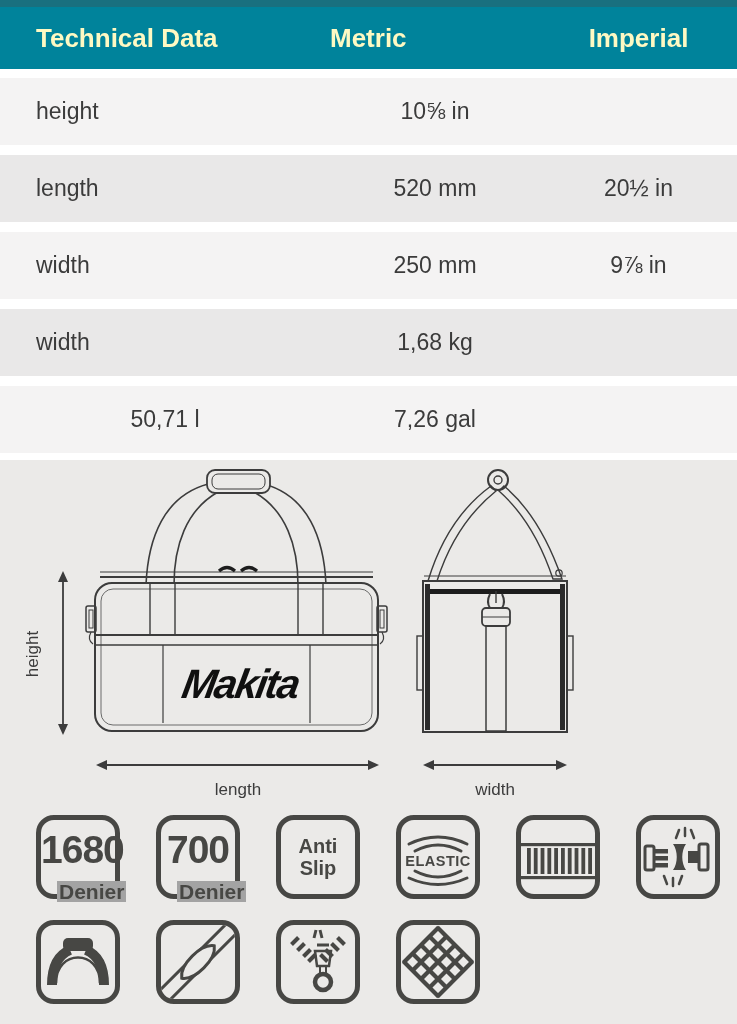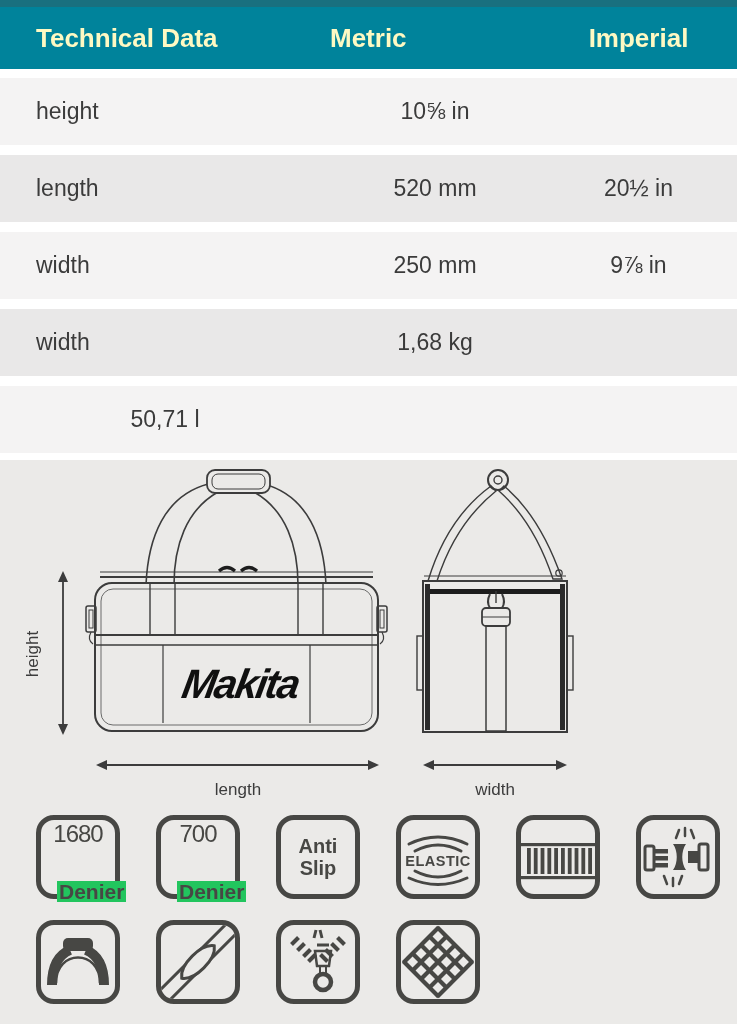--- a/index.html
+++ b/index.html
@@ -32,26 +32,26 @@
     position:absolute;left:0;top:460px;width:737px;height:564px;background:#ebeae8;
   }
   .diagram svg.drawing{position:absolute;left:0;top:0;}
   
   .ficon{
     position:absolute;width:84px;height:84px;box-sizing:border-box;
     border:5px solid #474744;border-radius:18px;color:#474744;overflow:visible;
   }
   .ficon.clip{overflow:hidden;}
   .ficon .big{
-    display:block;text-align:center;font-weight:normal;font-size:24px;
-    letter-spacing:-1px;margin-top:0;
+    display:block;text-align:center;font-weight:bold;font-size:39px;
+    letter-spacing:-1px;margin-top:8px;
   }
   .ficon .denier{
     position:absolute;left:16px;bottom:-8px;font-weight:bold;font-size:21px;
-    background:#22c55e;padding:0 2px;white-space:nowrap;line-height:1;margin-top:13px;
+    background:#a3a3a3;padding:0 2px;white-space:nowrap;line-height:1;margin-top:13px;
   }
   .ficon .two-line{
     height:100%;display:flex;flex-direction:column;justify-content:center;
     align-items:center;font-weight:bold;font-size:20px;line-height:1.1;
   }
   .ficon svg{display:block;}
 </style>
 </head>
 <body>
 
@@ -77,20 +77,21 @@
     <div class="c1">width</div>
     <div class="c2">250 mm</div>
     <div class="c3">9⅞ in</div>
   </div>
   <div class="trow">
     <div class="c1">width</div>
     <div class="c2">1,68 kg</div>
   </div>
   <div class="trow">
     <div class="c2">50,71 l</div>
+    <div class="c3">7,26 gal</div>
   </div>
 </div>
 
 <div class="diagram">
 
   <svg class="drawing" width="737" height="345" viewBox="0 0 737 345">
     <g stroke="#3c3c3c" fill="none" stroke-width="1.8">
 
       <path d="M146,125 C148,78 164,36 208,24 L218,32 C186,50 174,86 174,125 Z" fill="#ebeae8" stroke-width="1.6"></path>
       <path d="M326,125 C324,78 308,36 264,24 L254,32 C286,50 298,86 298,125 Z" fill="#ebeae8" stroke-width="1.6"></path>

